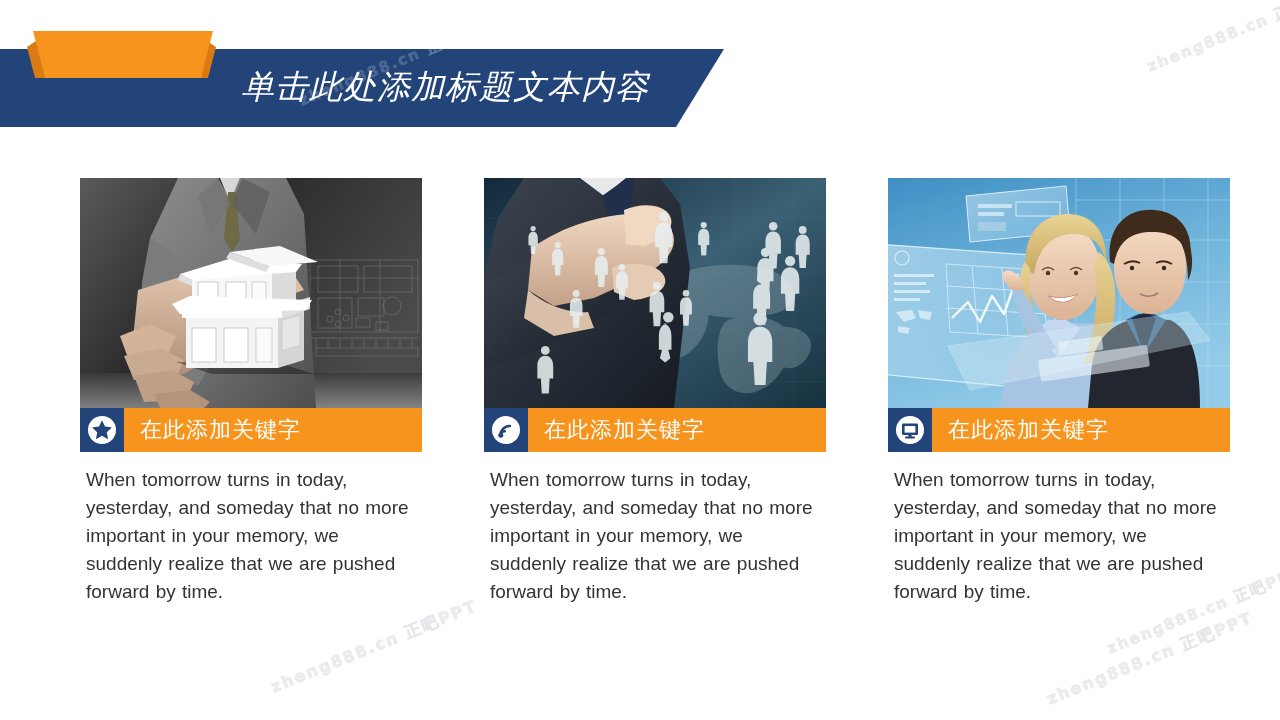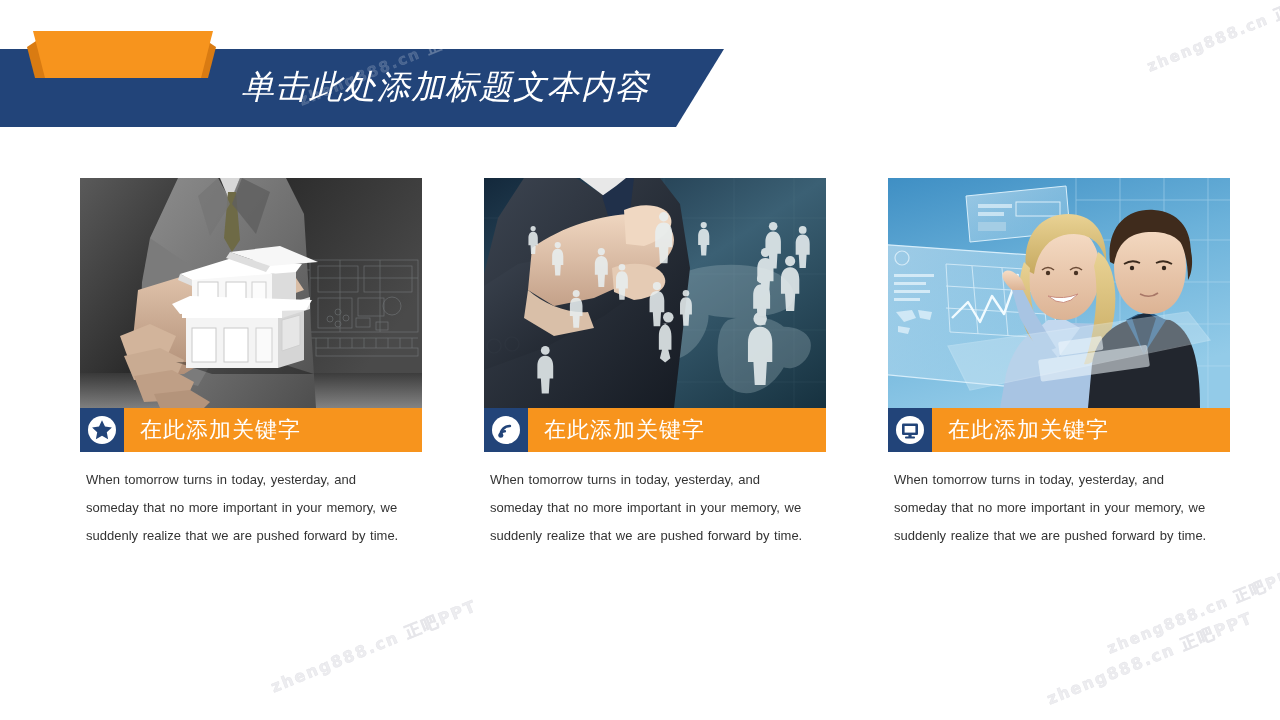--- a/index.html
+++ b/index.html
@@ -145,21 +145,21 @@
     font-family: "DejaVu Sans", "Liberation Sans", sans-serif;
   }
 
   
   .card-body {
     width: 330px;
     margin-top: 14px;
     padding-left: 6px;
     box-sizing: border-box;
     color: #333333;
-    font-size: 13px;
+    font-size: 19px;
     line-height: 28px;
     word-spacing: 1px;
     font-family: "Liberation Sans", "DejaVu Sans", sans-serif;
   }
 
   
   .wm {
     position: absolute;
     color: #ededf0;
     font-size: 17px;

